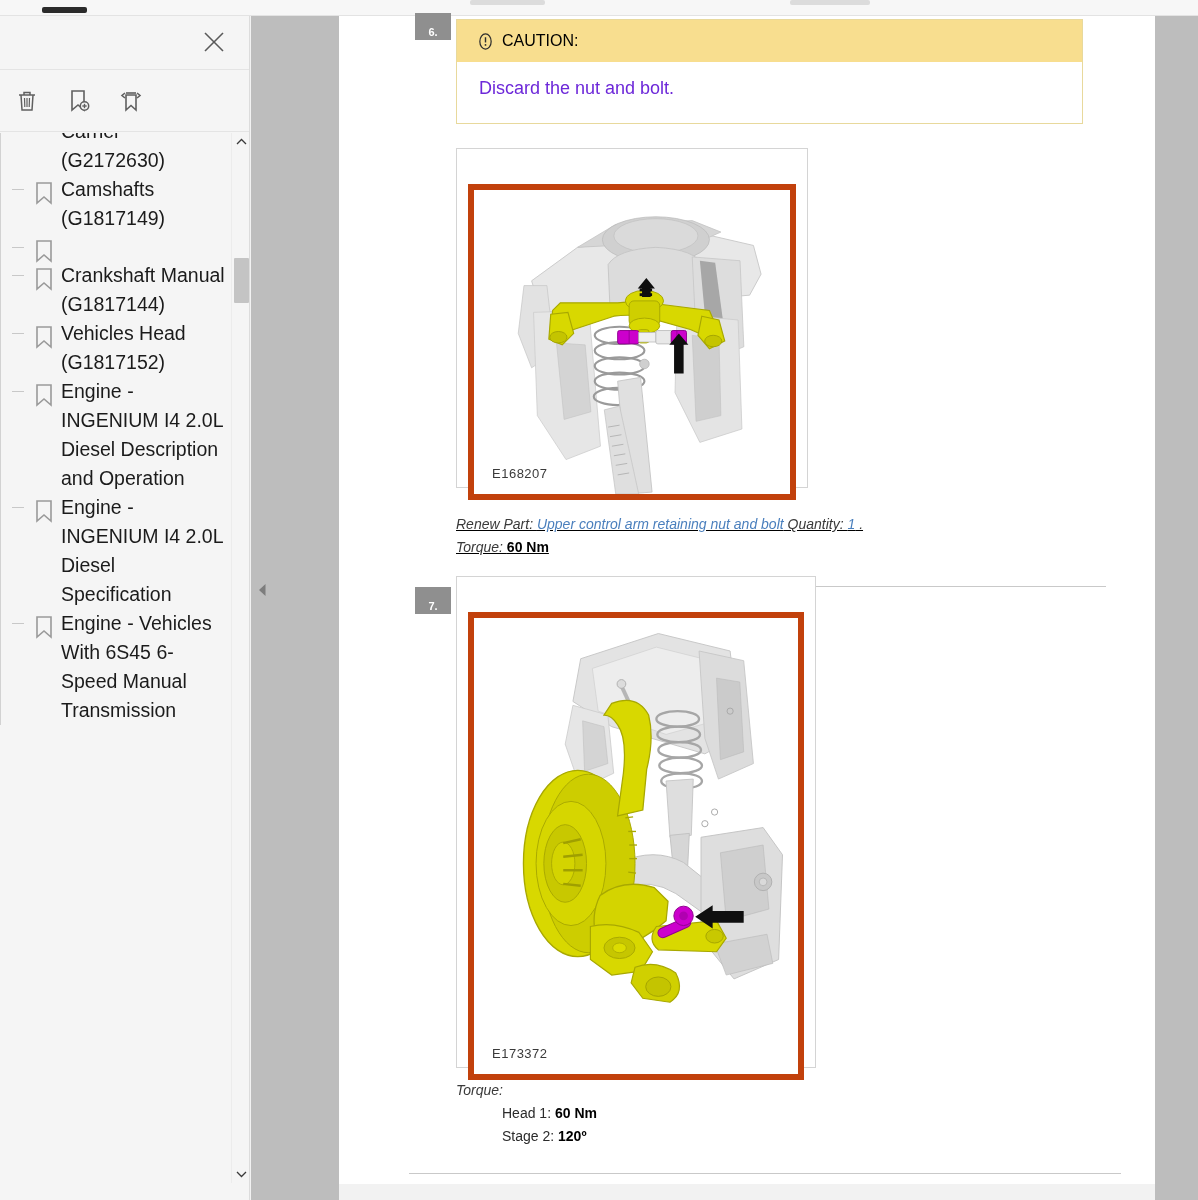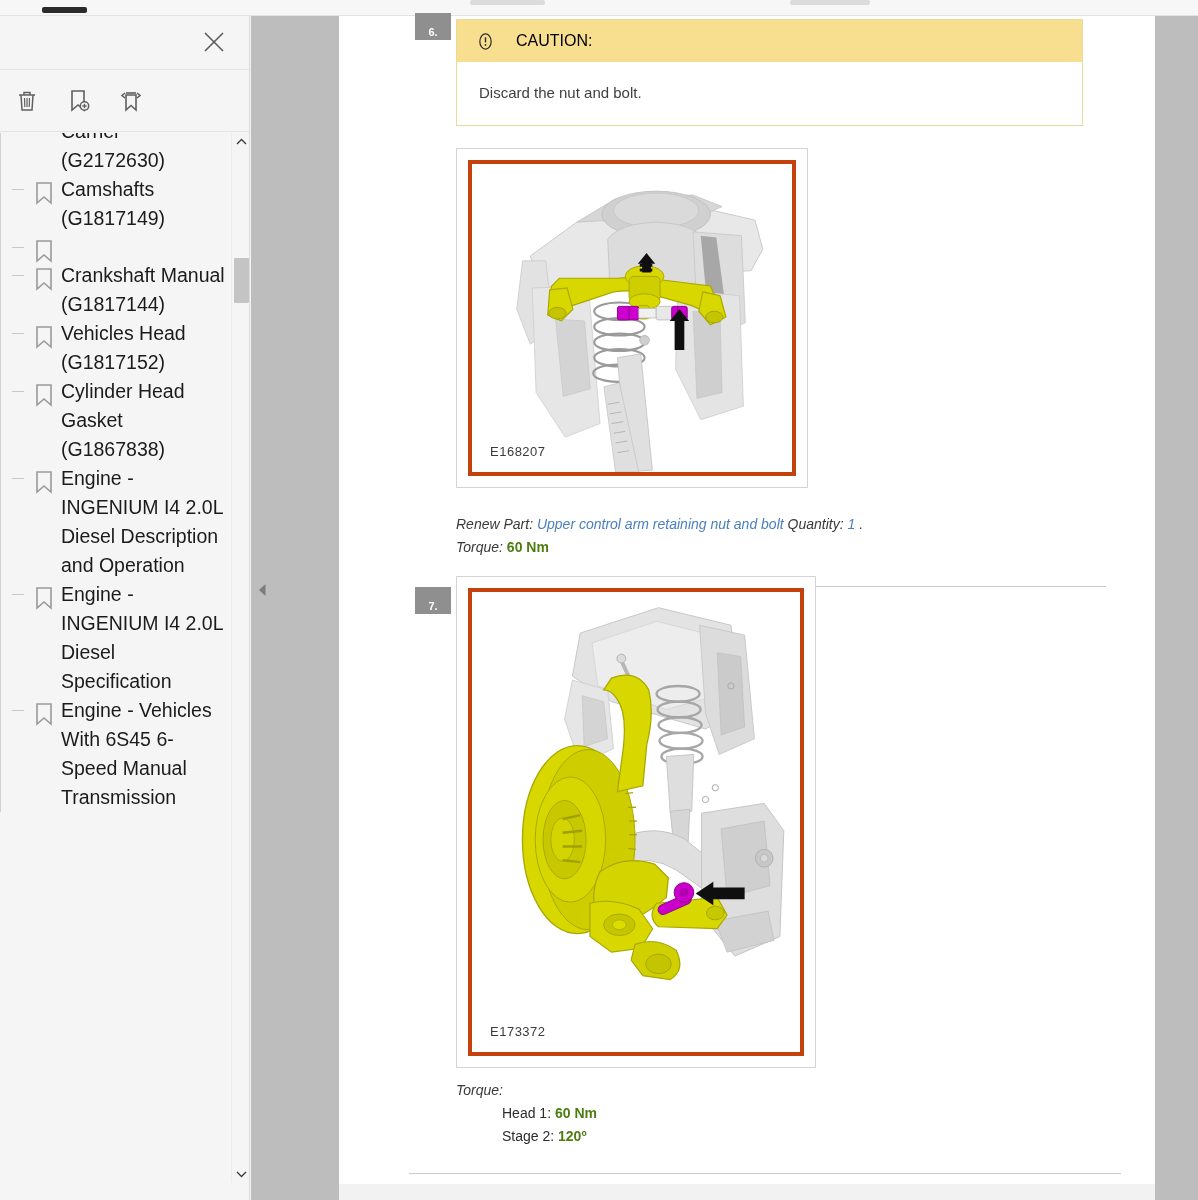--- a/index.html
+++ b/index.html
@@ -138,52 +138,52 @@
     padding-bottom: 2px;
   }
 
   
   #caution-box {
     position: absolute; left: 117px; top: 3px; width: 627px;
     border: 1px solid #e8d99c; background: #ffffff;
   }
   #caution-header {
     background: #f8de8f; height: 42px;
-    display: flex; align-items: center; padding-left: 20px; gap: 22px;
+    display: flex; align-items: center; padding-left: 20px; gap: 8px;
   }
   #caution-icon { width: 17px; height: 17px; display: block; }
   #caution-body {
-    padding: 22px 20px 24px 22px;
-    font-size: 15px; color: #404040;
+    padding: 16px 20px 24px 22px;
+    font-size: 18px; color: #6d28d9;
   }
 
   
   .figure-frame {
     position: absolute;
     background: #ffffff;
     border: 1px solid #d4d4d4;
     padding: 11px;
   }
   .figure-inner {
     position: relative; width: 100%; height: 100%;
-    border: 4px solid #c2410c; background: #ffffff; overflow: hidden;
+    border: 6px solid #c2410c; background: #ffffff; overflow: hidden; margin-top: 24px;
   }
   .figure-code {
     position: absolute; left: 18px; bottom: 13px;
     font-size: 13px; color: #3a3a3a;
     font-family: "Liberation Sans", sans-serif;
     letter-spacing: 0.5px;
   }
 
   
   .caption-block { position: absolute; }
   .cap-line { font-size: 14px; line-height: 23px; color: #2b2b2b; }
   .cap-ital { font-style: italic; color: #3a3a3a; }
   .cap-link { font-style: italic; color: #4a7fbd; cursor: pointer; }
-  .cap-bold { font-weight: bold; color: #4d7c0f; }
+  .cap-bold { font-weight: bold; color: #000000; }
   .cap-indent { padding-left: 46px; }
 
   hr.sec-rule {
     position: absolute; border: 0; border-top: 1px solid #c9c9c9; margin: 0;
   }
 </style>
 </head>
 <body>
 
 <div id="app">
@@ -279,29 +279,20 @@
             </div>
             <div class="bm-label">Vehicles Head (G1817152)</div>
           </div>
           <div class="bm-row">
             <div class="bm-tick"></div>
             <div class="bm-icon">
               <svg width="20" height="24" viewBox="0 0 20 24">
                 <path d="M3 2 h14 v20 l-7 -6 l-7 6 z" fill="none" stroke="#9a9a9a" stroke-width="1.6"></path>
               </svg>
             </div>
-            <div class="bm-label">Cylinder Head Gasket (G1867838)</div>
-          </div>
-          <div class="bm-row">
-            <div class="bm-tick"></div>
-            <div class="bm-icon">
-              <svg width="20" height="24" viewBox="0 0 20 24">
-                <path d="M3 2 h14 v20 l-7 -6 l-7 6 z" fill="none" stroke="#9a9a9a" stroke-width="1.6"></path>
-              </svg>
-            </div>
             <div class="bm-label">Engine - INGENIUM I4 2.0L Diesel Description and Operation</div>
           </div>
           <div class="bm-row">
             <div class="bm-tick"></div>
             <div class="bm-icon">
               <svg width="20" height="24" viewBox="0 0 20 24">
                 <path d="M3 2 h14 v20 l-7 -6 l-7 6 z" fill="none" stroke="#9a9a9a" stroke-width="1.6"></path>
               </svg>
             </div>
             <div class="bm-label">Engine - INGENIUM I4 2.0L Diesel Specification</div>
@@ -422,21 +413,21 @@
             <rect x="173" y="108" width="13" height="3"></rect>
           </g>
           <g fill="#0f0f0f">
             <polygon points="214,150 224,162 219,162 219,192 209,192 209,162 204,162"></polygon>
           </g>
         </svg>
         <div class="figure-code">E168207</div>
       </div>
     </div>
 
-    <div class="caption-block" style="left:117px; top:497px; width:680px;">
+    <div class="caption-block" style="left:117px; top:497px; width:680px;text-decoration:underline;">
       <div class="cap-line">
         <span class="cap-ital">Renew Part: </span><span class="cap-link">Upper control arm retaining nut and bolt</span><span class="cap-ital"> Quantity: </span><span class="cap-link">1</span><span class="cap-ital"> .</span>
       </div>
       <div class="cap-line">
         <span class="cap-ital">Torque: </span><span class="cap-bold">60 Nm</span>
       </div>
     </div>
 
     <hr class="sec-rule" style="left:117px; top:570px; width:650px;">
 

